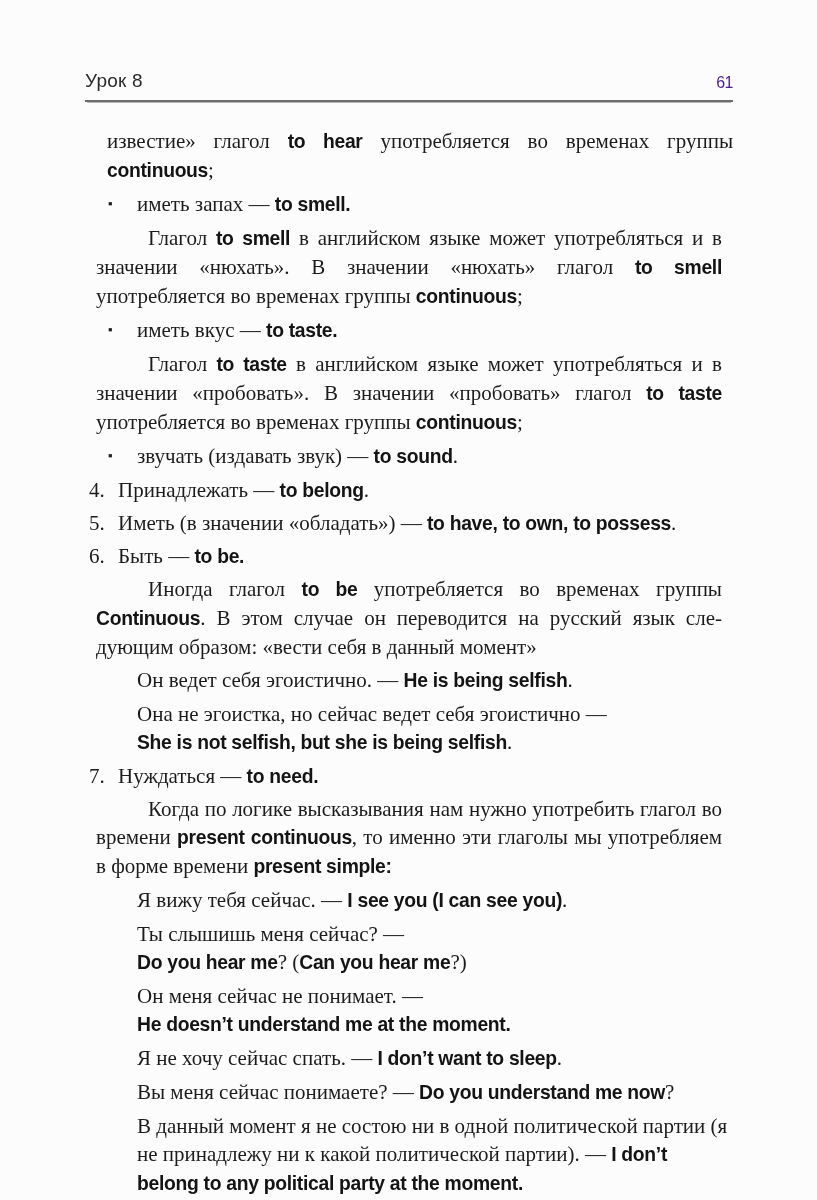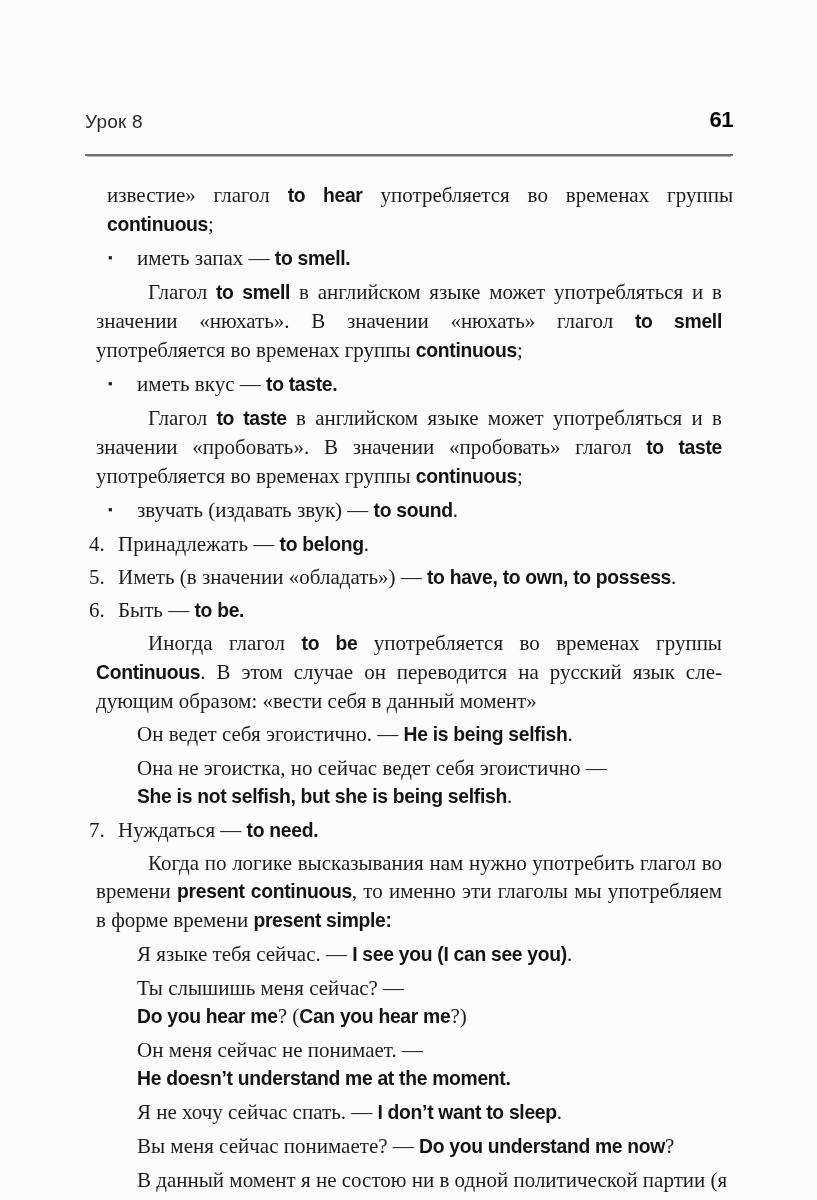--- a/index.html
+++ b/index.html
@@ -12,26 +12,25 @@
     overflow: hidden;
     font-family: "Liberation Serif", serif;
     color: #1c1c1c;
   }
   .header {
     display: flex;
     justify-content: space-between;
     align-items: flex-end;
     border-bottom: 2px solid #6d6d6d;
     box-shadow: 0 3px 0 -2px #b5b5b5;
-    padding-bottom: 21px;
+    padding-bottom: 8px;
     font-family: "Liberation Sans", sans-serif;
-    margin-top: 37px;
   }
   .lesson { font-size: 19px; color: #2a2a2a; letter-spacing: 0.2px; }
-  .pagenum { font-size: 22px; font-weight: 700; color: #000000; letter-spacing: -0.5px; }
+  .pagenum { font-size: 16px; font-weight: 400; color: #4c1d95; letter-spacing: -0.5px; }
   .content {
     margin-top: 25px;
     font-size: 21px;
     line-height: 28px;
   }
   .content b {
     font-family: "Liberation Sans", "DejaVu Sans", sans-serif;
     font-weight: 700;
     font-size: 0.92em;
     letter-spacing: -0.3px;
@@ -64,20 +63,20 @@
       <div class="paragraph"><span>Глагол </span><b>to taste</b><span> в английском языке может употребляться и в значении «пробовать». В значении «пробовать» глагол </span><b>to taste</b><span> употребляется во временах группы </span><b>continuous</b><span>;</span></div>
       <div class="bullet"><span class="marker">▪</span><span>звучать (издавать звук) — </span><b>to sound</b><span>.</span></div>
       <div class="numbered"><span class="num">4.</span><span>Принадлежать — </span><b>to belong</b><span>.</span></div>
       <div class="numbered"><span class="num">5.</span><span>Иметь (в значении «обладать») — </span><b>to have, to own, to possess</b><span>.</span></div>
       <div class="numbered"><span class="num">6.</span><span>Быть — </span><b>to be.</b></div>
       <div class="paragraph"><span>Иногда глагол </span><b>to be</b><span> употребляется во временах группы </span><b>Continuous</b><span>. В этом случае он переводится на русский язык сле­дующим образом: «вести себя в данный момент»</span></div>
       <div class="example"><span>Он ведет себя эгоистично. — </span><b>He is being selfish</b><span>.</span></div>
       <div class="example"><span>Она не эгоистка, но сейчас ведет себя эгоистично —</span><br><b>She is not selfish, but she is being selfish</b><span>.</span></div>
       <div class="numbered"><span class="num">7.</span><span>Нуждаться — </span><b>to need.</b></div>
       <div class="paragraph"><span>Когда по логике высказывания нам нужно употребить глагол во времени </span><b>present continuous</b><span>, то именно эти глаголы мы употреб­ляем в форме времени </span><b>present simple:</b></div>
-      <div class="example"><span>Я языке тебя сейчас. — </span><b>I see you (I can see you)</b><span>.</span></div>
+      <div class="example"><span>Я вижу тебя сейчас. — </span><b>I see you (I can see you)</b><span>.</span></div>
       <div class="example"><span>Ты слышишь меня сейчас? —</span><br><b>Do you hear me</b><span>? (</span><b>Can you hear me</b><span>?)</span></div>
       <div class="example"><span>Он меня сейчас не понимает. —</span><br><b>He doesn’t understand me at the moment.</b></div>
       <div class="example"><span>Я не хочу сейчас спать. — </span><b>I don’t want to sleep</b><span>.</span></div>
       <div class="example"><span>Вы меня сейчас понимаете? — </span><b>Do you understand me now</b><span>?</span></div>
       <div class="example"><span>В данный момент я не состою ни в одной политической партии (я не принадлежу ни к какой политической партии). — </span><b>I don’t belong to any political party at the moment.</b></div>
     </div>
 </div>
 
 </body></html>

